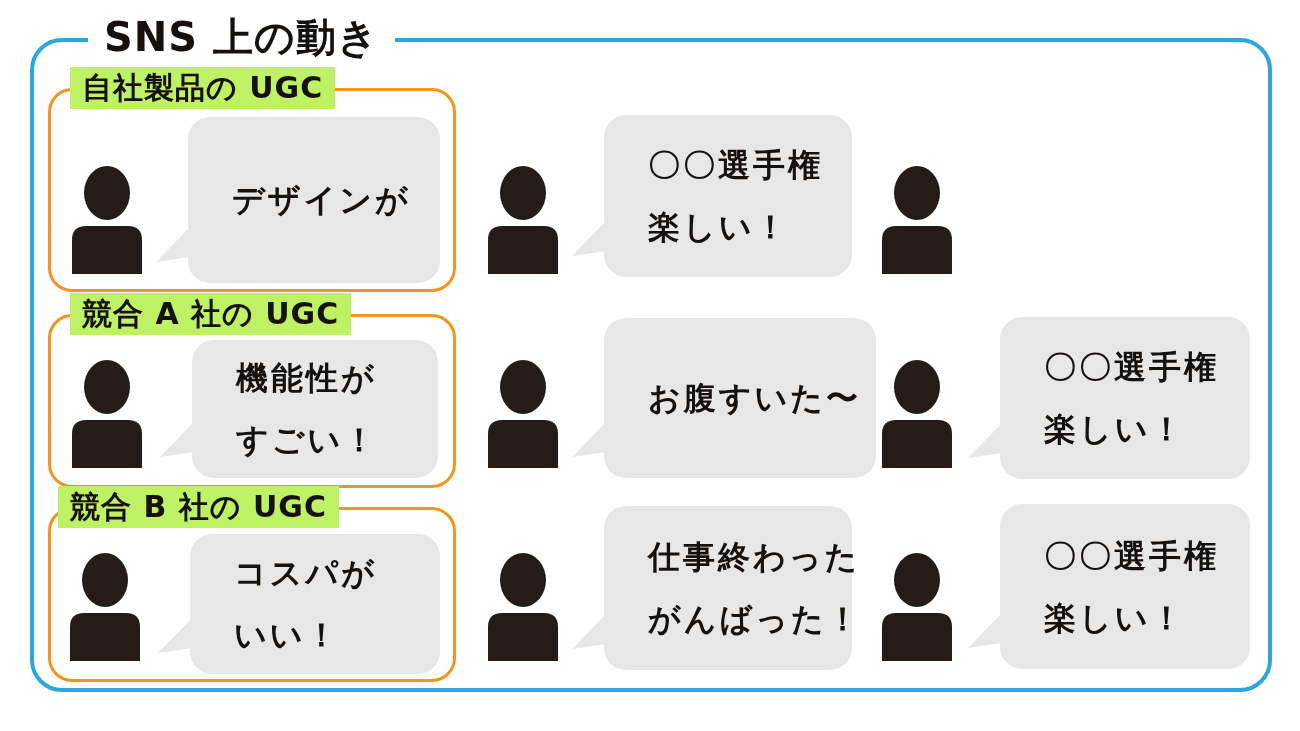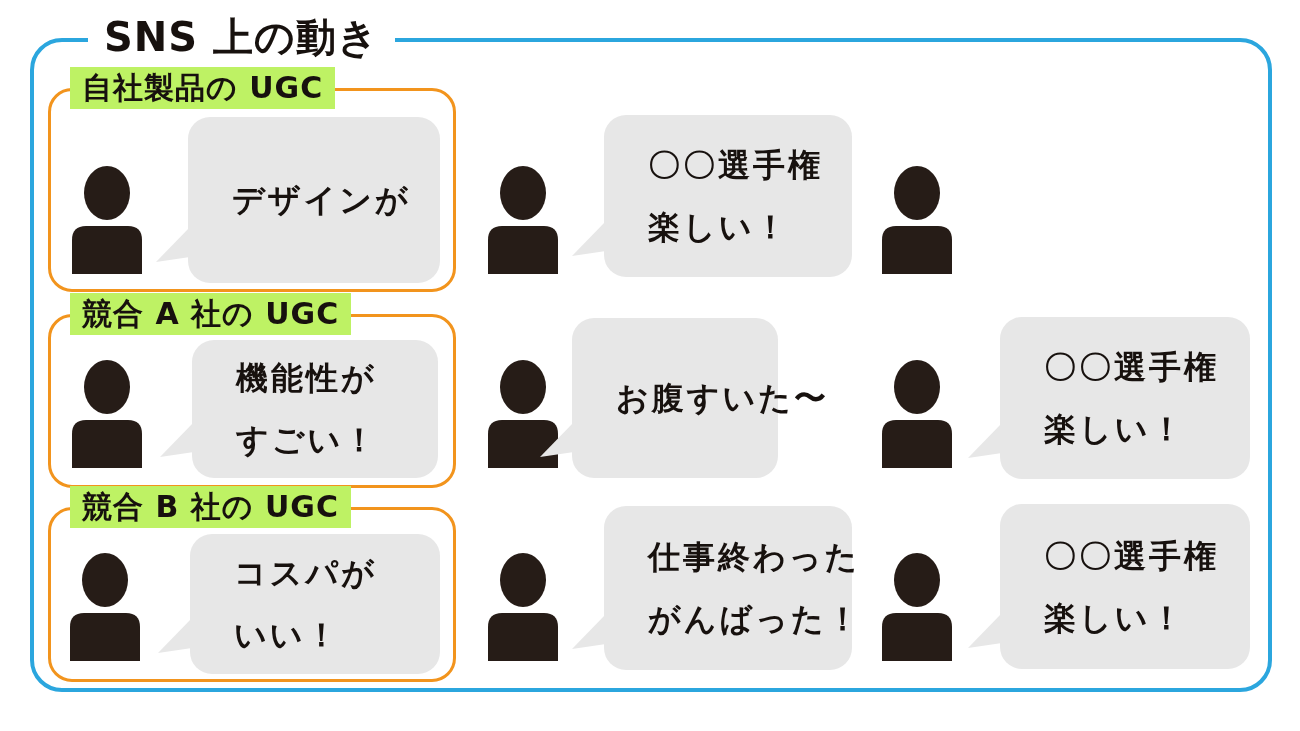--- a/index.html
+++ b/index.html
@@ -61,21 +61,21 @@
   <div class="frame-blue"></div>
   <div class="diagram-title">SNS 上の動き</div>
 
   <div class="gbox" style="left:48px;top:88px;width:408px;height:204px"></div>
   <div class="glabel" style="left:70px;top:67px">自社製品の UGC</div>
 
   <div class="gbox" style="left:48px;top:314px;width:408px;height:174px"></div>
   <div class="glabel" style="left:70px;top:293px">競合 A 社の UGC</div>
 
   <div class="gbox" style="left:48px;top:507px;width:408px;height:175px"></div>
-  <div class="glabel" style="left:70px;top:486px">競合 B 社の UGC</div>
+  <div class="glabel" style="left:58px;top:486px">競合 B 社の UGC</div>
 
   <div class="person" style="left:70px;top:166px">
     <svg viewBox="0 0 74 108">
         <ellipse cx="37" cy="27" rx="23" ry="27"></ellipse>
         <path d="M2 108 V74 q0 -14 14 -14 h42 q14 0 14 14 v34 z"></path>
       </svg>
   </div>
   <div class="bubble" style="left:188px;top:117px;width:252px;height:166px">
     <svg class="tail" viewBox="0 0 34 36">
         <polygon points="34,0 0,35 34,30"></polygon>
@@ -132,21 +132,21 @@
       <span class="bline">楽しい！</span>
     </div>
   </div>
 
   <div class="person" style="left:486px;top:360px">
     <svg viewBox="0 0 74 108">
         <ellipse cx="37" cy="27" rx="23" ry="27"></ellipse>
         <path d="M2 108 V74 q0 -14 14 -14 h42 q14 0 14 14 v34 z"></path>
       </svg>
   </div>
-  <div class="bubble" style="left:572px;top:318px;width:206px;height:160px">
+  <div class="bubble" style="left:604px;top:318px;width:272px;height:160px">
     <svg class="tail" viewBox="0 0 34 36">
         <polygon points="34,0 0,35 34,30"></polygon>
       </svg>
     <div class="lines">
       <span class="bline">お腹すいた〜</span>
 
     </div>
   </div>
 
   <div class="person" style="left:486px;top:553px">

